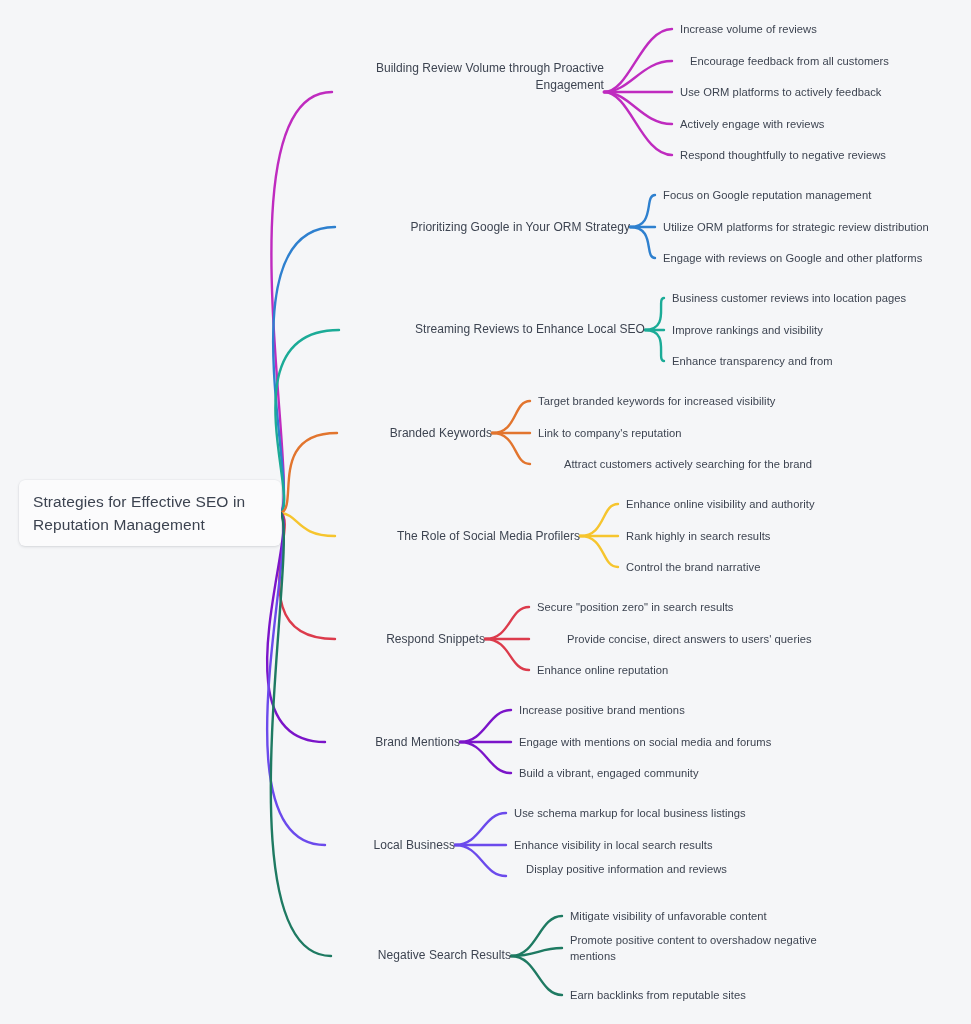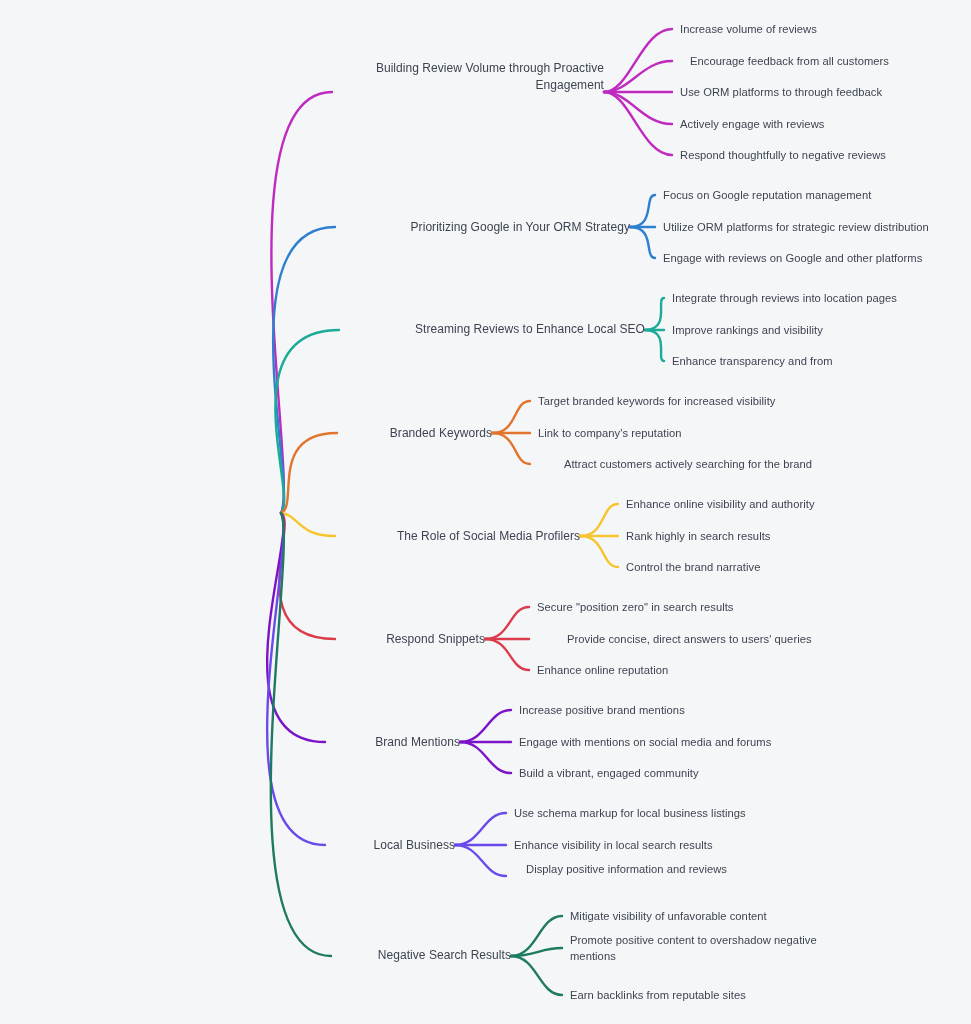--- a/index.html
+++ b/index.html
@@ -105,33 +105,36 @@
         <path d="M 455 845 C 481 845, 483.05 813, 506 813" stroke="#6b4aec"></path>
         <path d="M 455 845 L 506 845" stroke="#6b4aec"></path>
         <path d="M 455 845 C 481 845, 483.05 876, 506 876" stroke="#6b4aec"></path>
         <path d="M 515 956 L 511 956" stroke="#1e7a62"></path>
         <path d="M 511 956 C 537 956, 539.05 916, 562 916" stroke="#1e7a62"></path>
         <path d="M 511 956 C 537 956, 539.05 948, 562 948" stroke="#1e7a62"></path>
         <path d="M 511 956 C 537 956, 539.05 995, 562 995" stroke="#1e7a62"></path>
       </g>
   </svg>
 
+  <div class="root-box">
+    <div class="root-text"><span>Strategies for Effective SEO in</span><br><span>Reputation Management</span></div>
+  </div>
 
   <div id="labels">
       <div class="leaf-label" style="left: 680px; top: 21px; width: 285px;">Increase volume of reviews</div>
       <div class="leaf-label" style="left: 680px; top: 53px; width: 285px; margin-left: 10px;">Encourage feedback from all customers</div>
-      <div class="leaf-label" style="left: 680px; top: 84px; width: 285px;">Use ORM platforms to through feedback</div>
+      <div class="leaf-label" style="left: 680px; top: 84px; width: 285px;">Use ORM platforms to actively feedback</div>
       <div class="leaf-label" style="left: 680px; top: 116px; width: 285px;">Actively engage with reviews</div>
       <div class="leaf-label" style="left: 680px; top: 147px; width: 285px;">Respond thoughtfully to negative reviews</div>
       <div class="topic-label" style="left: 342px; top: 60px; width: 262px;">Building Review Volume through Proactive Engagement</div>
       <div class="leaf-label" style="left: 663px; top: 187px; width: 300px;">Focus on Google reputation management</div>
       <div class="leaf-label" style="left: 663px; top: 219px; width: 300px;">Utilize ORM platforms for strategic review distribution</div>
       <div class="leaf-label" style="left: 663px; top: 250px; width: 300px;">Engage with reviews on Google and other platforms</div>
       <div class="topic-label" style="left: 345px; top: 219px; width: 285px;">Prioritizing Google in Your ORM Strategy</div>
-      <div class="leaf-label" style="left: 672px; top: 290px; width: 290px;">Integrate through reviews into location pages</div>
+      <div class="leaf-label" style="left: 672px; top: 290px; width: 290px;">Business customer reviews into location pages</div>
       <div class="leaf-label" style="left: 672px; top: 322px; width: 290px;">Improve rankings and visibility</div>
       <div class="leaf-label" style="left: 672px; top: 353px; width: 290px;">Enhance transparency and from</div>
       <div class="topic-label" style="left: 349px; top: 321px; width: 296px;">Streaming Reviews to Enhance Local SEO</div>
       <div class="leaf-label" style="left: 538px; top: 393px; width: 300px;">Target branded keywords for increased visibility</div>
       <div class="leaf-label" style="left: 538px; top: 425px; width: 300px;">Link to company's reputation</div>
       <div class="leaf-label" style="left: 538px; top: 456px; width: 300px; text-align: center;">Attract customers actively searching for the brand</div>
       <div class="topic-label" style="left: 347px; top: 425px; width: 145px;">Branded Keywords</div>
       <div class="leaf-label" style="left: 626px; top: 496px; width: 260px;">Enhance online visibility and authority</div>
       <div class="leaf-label" style="left: 626px; top: 528px; width: 260px;">Rank highly in search results</div>
       <div class="leaf-label" style="left: 626px; top: 559px; width: 260px;">Control the brand narrative</div>

